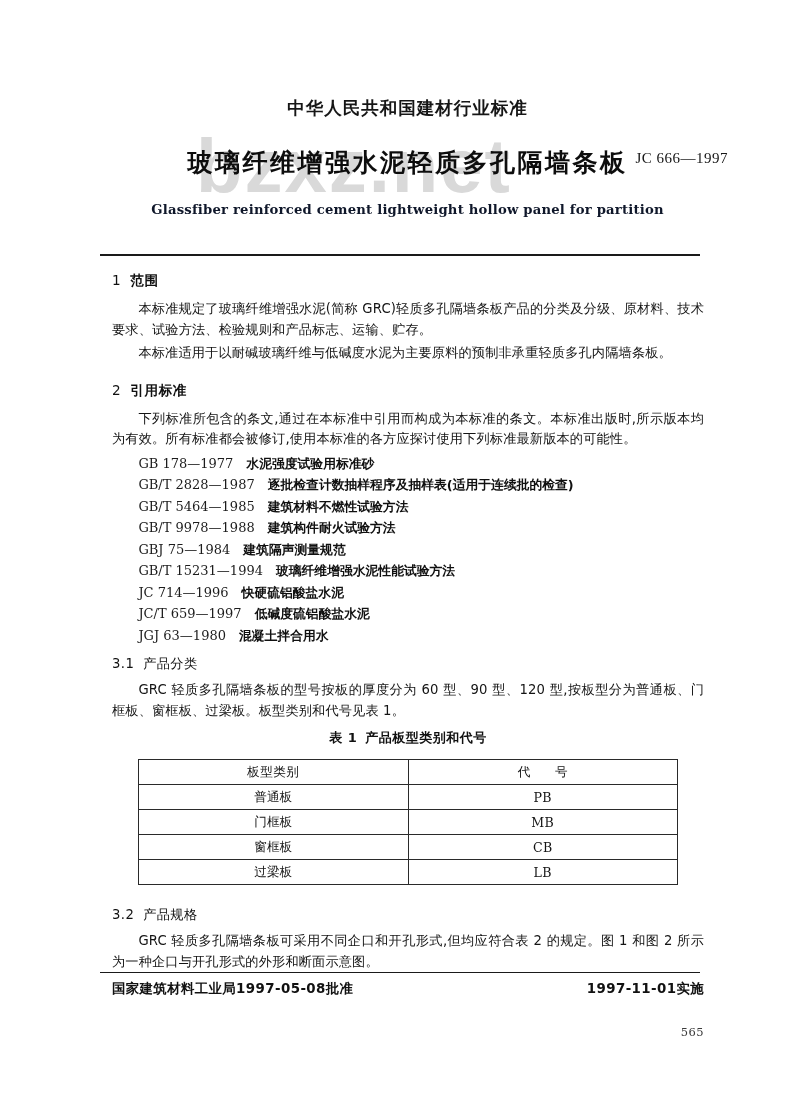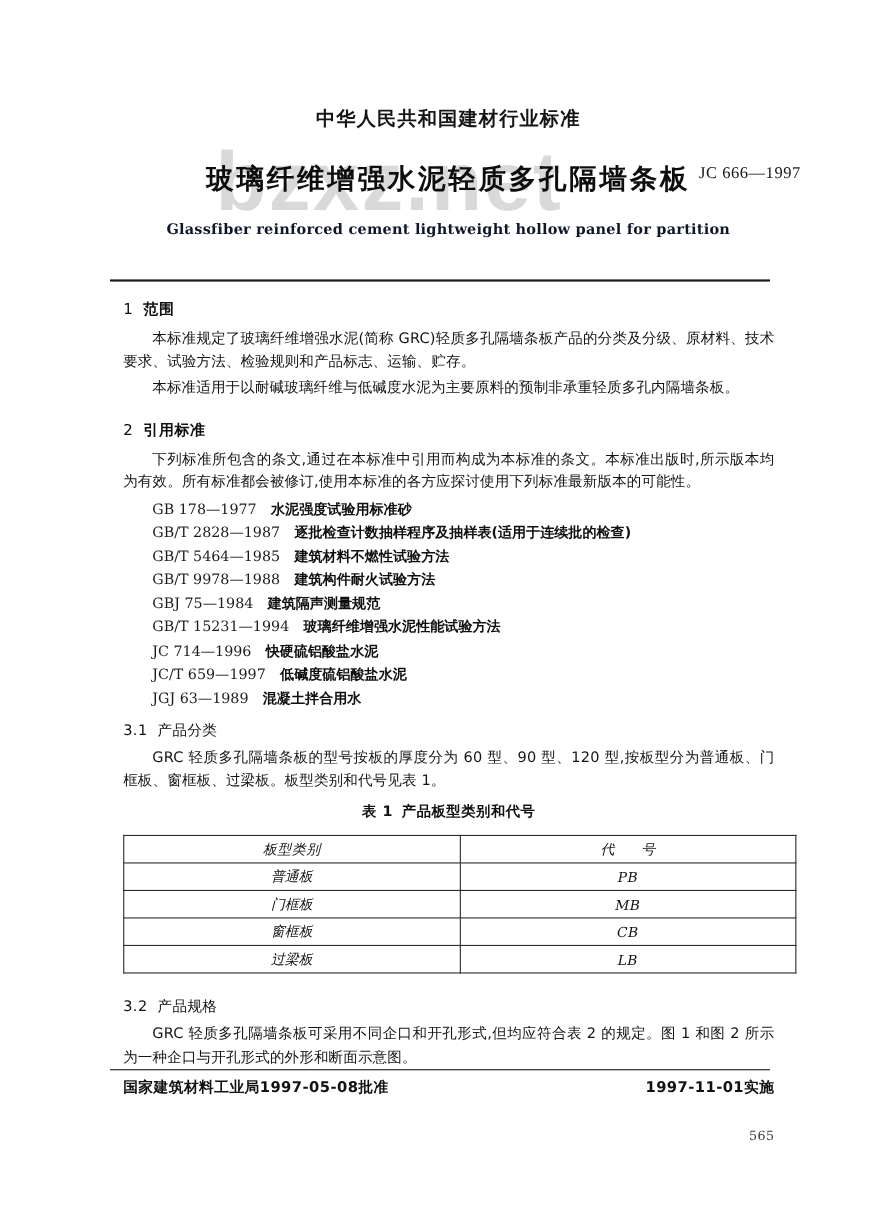--- a/index.html
+++ b/index.html
@@ -173,24 +173,23 @@
     font-weight: bold;
     font-size: 13px;
     color: #111111;
     margin: 8px 0 5px 0;
     letter-spacing: 0.5px;
   }
   .tbl-caption .cap-num { margin-right: 8px; font-weight: bold; }
 
   table.t1 {
     border-collapse: collapse;
-    width: 612px;
+    width: 540px;
     margin: 12px auto;
     table-layout: fixed;
-    font-style: italic;
   }
   table.t1 th, table.t1 td {
     border: 0.9px solid #2a2a2a;
     height: 25px;
     text-align: center;
     vertical-align: middle;
     font-size: 12.6px;
     color: #141414;
     padding: 0;
   }
@@ -277,21 +276,21 @@
 
     <ul class="ref-list">
       <li><span class="ref-code">GB 178—1977</span><span class="ref-name">水泥强度试验用标准砂</span></li>
       <li><span class="ref-code">GB/T 2828—1987</span><span class="ref-name">逐批检查计数抽样程序及抽样表(适用于连续批的检查)</span></li>
       <li><span class="ref-code">GB/T 5464—1985</span><span class="ref-name">建筑材料不燃性试验方法</span></li>
       <li><span class="ref-code">GB/T 9978—1988</span><span class="ref-name">建筑构件耐火试验方法</span></li>
       <li><span class="ref-code">GBJ 75—1984</span><span class="ref-name">建筑隔声测量规范</span></li>
       <li><span class="ref-code">GB/T 15231—1994</span><span class="ref-name">玻璃纤维增强水泥性能试验方法</span></li>
       <li><span class="ref-code">JC 714—1996</span><span class="ref-name">快硬硫铝酸盐水泥</span></li>
       <li><span class="ref-code">JC/T 659—1997</span><span class="ref-name">低碱度硫铝酸盐水泥</span></li>
-      <li><span class="ref-code">JGJ 63—1989</span><span class="ref-name">混凝土拌合用水</span></li>
+      <li><span class="ref-code">JGJ 63—1980</span><span class="ref-name">混凝土拌合用水</span></li>
     </ul>
 
     <div class="block-gap-sm"></div>
 
 
     <h3 class="sec-h2">
       <span class="num">3.1</span><span>产品分类</span>
     </h3>
     <p class="para indent">GRC 轻质多孔隔墙条板的型号按板的厚度分为 60 型、90 型、120 型,按板型分为普通板、门框板、窗框板、过梁板。板型类别和代号见表 1。</p>
 

